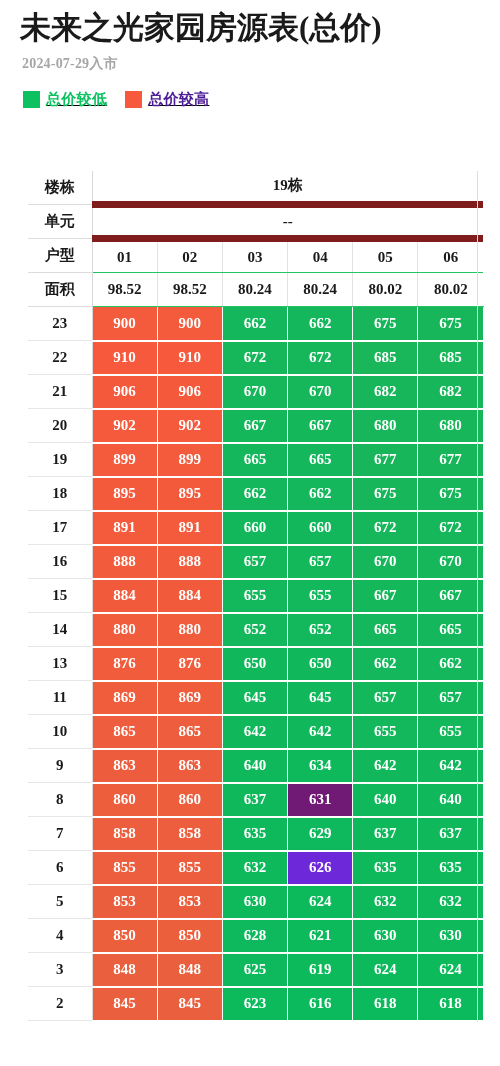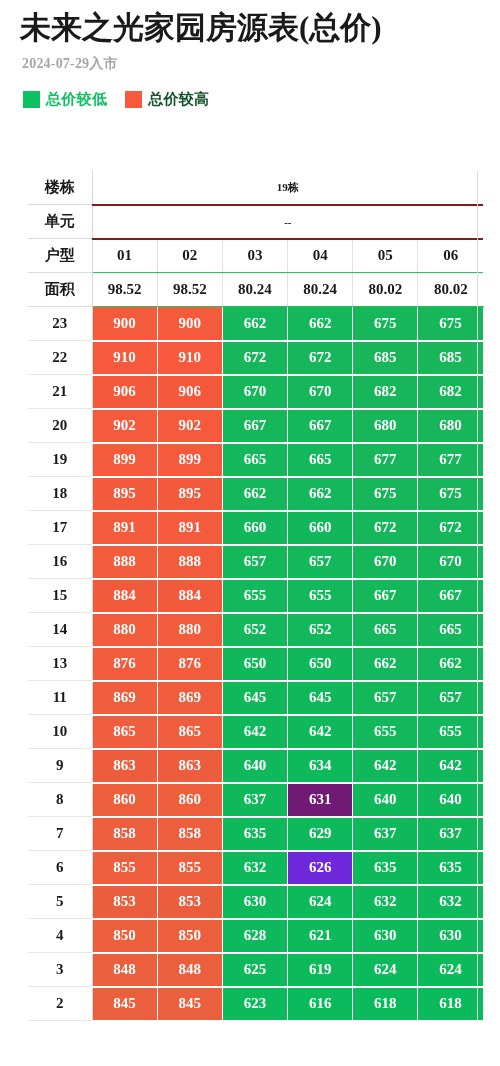--- a/index.html
+++ b/index.html
@@ -32,21 +32,21 @@
     margin: 0 0 17px 2px;
     letter-spacing: .2px;
   }
   .legend {
     display: flex;
     align-items: center;
     gap: 18px;
     margin: 0 0 0 3px;
     padding-bottom: 6px;
   }
-  .legend-item { display: flex; align-items: center; gap: 6px; }
+  .legend-item { display: flex; align-items: center; gap: 6px; text-decoration: underline; }
   .swatch {
     width: 17px; height: 17px;
     display: inline-block;
     flex: 0 0 auto;
   }
   .legend-label {
     font-size: 15px;
     font-weight: bold;
     letter-spacing: .3px;
   }
@@ -69,22 +69,22 @@
   col.datacol  { width: 65.2px; }
 
   
   .hdr-row > * { height: 34px; font-size: 15px; color: #1a1a1a; background: #fff; }
   .hdr-key {
     border-right: 1px solid #d8d8d8;
     border-bottom: 1px solid #dcdcdc;
     font-size: 15px;
   }
   .hdr-span {
-    border-bottom: 2px solid #7f1d1d;
-    font-size: 11px;
+    border-bottom: 7px solid #7f1d1d;
+    font-size: 15px;
   }
   .hdr-cell {
     border-bottom: 1px solid #22c55e;
     border-right: 1px solid #e2e2e2;
     font-size: 15px;
   }
   .hdr-cell.last { border-right: none; }
   tr.hdr-row.unit .hdr-key { border-bottom: 1px solid #dcdcdc; }
 
   
@@ -119,21 +119,21 @@
   <div class="header">
     <div class="title">未来之光家园房源表(总价)</div>
     <div class="subtitle">2024-07-29入市</div>
     <div class="legend">
       <div class="legend-item">
         <span class="swatch" style="background: rgb(14, 193, 96);"></span>
         <span class="legend-label" style="color: rgb(14, 193, 96);">总价较低</span>
       </div>
       <div class="legend-item">
         <span class="swatch" style="background: rgb(246, 89, 60);"></span>
-        <span class="legend-label" style="color: #14532d;">总价较高</span>
+        <span class="legend-label" style="color: #4c1d95;">总价较高</span>
       </div>
     </div>
   </div>
 
   <div class="table-wrap">
     <table class="grid">
       <colgroup>
         <col class="rowlabel">
         <col class="datacol">
           <col class="datacol">

